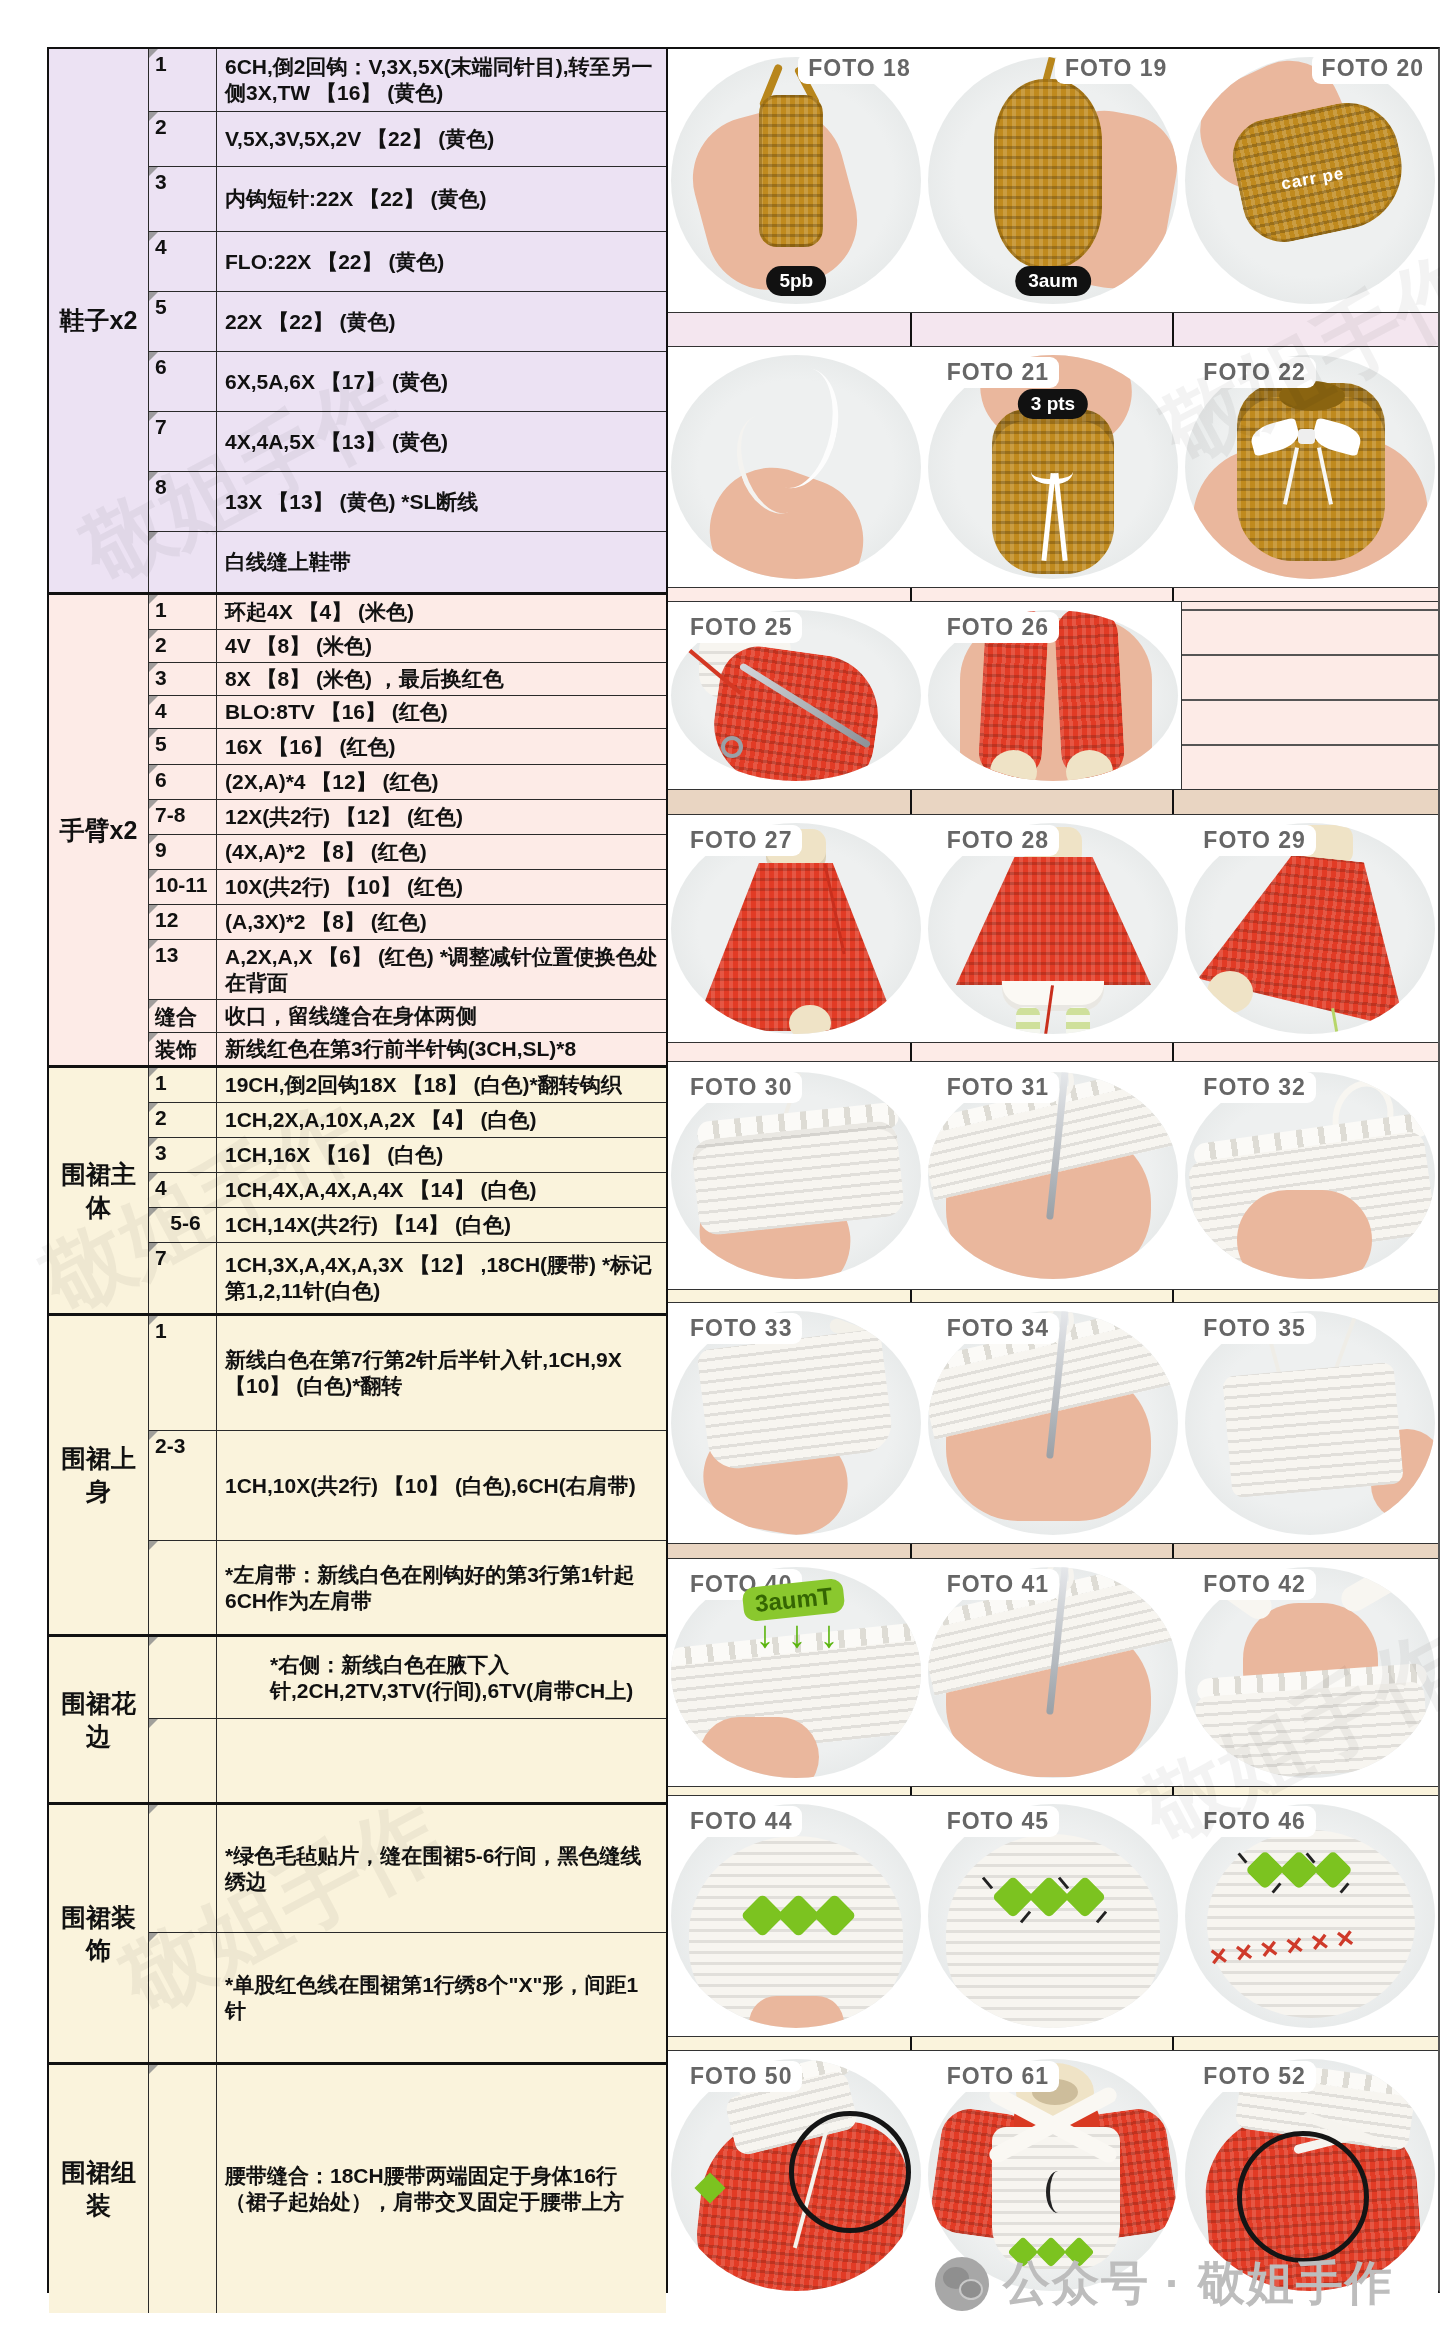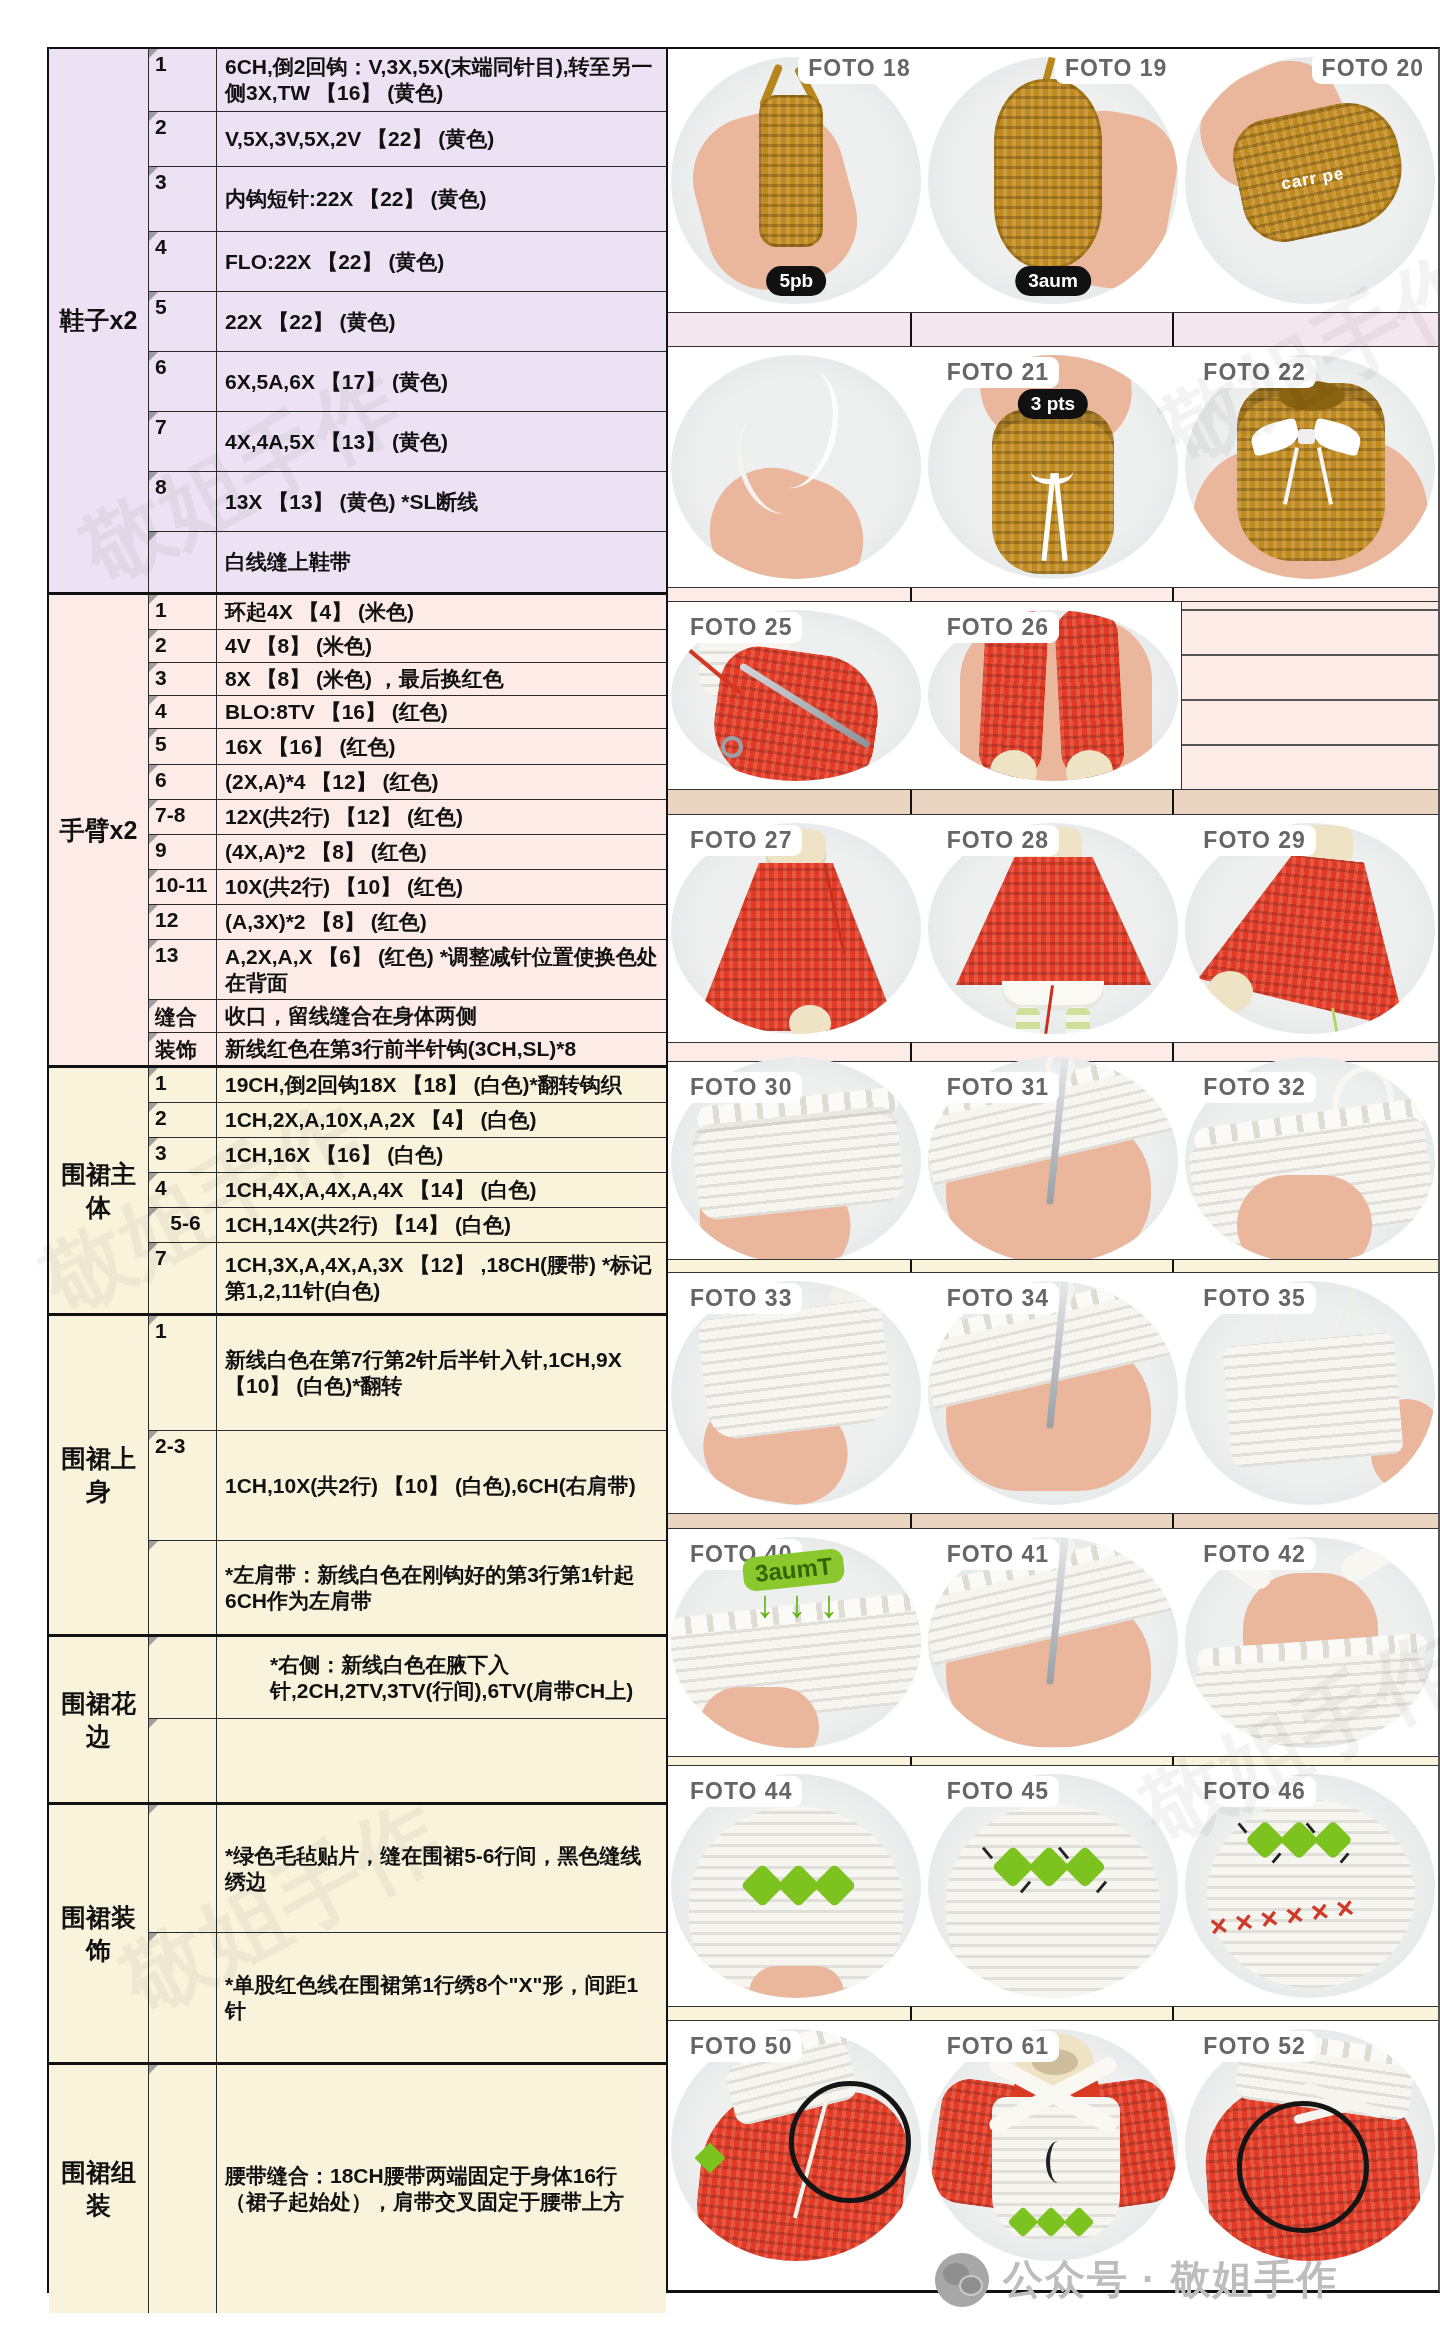--- a/index.html
+++ b/index.html
@@ -49,21 +49,21 @@
     repeating-linear-gradient(90deg,rgba(255,255,255,.16) 0 4px,transparent 4px 9px)}
   .r-tex{background-color:#e23b25;background-image:
     repeating-linear-gradient(0deg,rgba(0,0,0,.16) 0 3px,transparent 3px 10px),
     repeating-linear-gradient(90deg,rgba(255,255,255,.14) 0 4px,transparent 4px 9px)}
   .w-tex{background-color:#f7f5f0;background-image:
     repeating-linear-gradient(0deg,rgba(0,0,0,.09) 0 3px,transparent 3px 11px)}
   .skin{background:#eab79d}
   .bump{background:repeating-linear-gradient(90deg,#fbfaf7 0 16px,#dedcd5 16px 22px);border-radius:12px}
   
   #pub-caption{position:absolute;left:935px;top:2252px;display:flex;align-items:center;gap:14px;z-index:7}
-  #pub-caption .cap{color:#bdbdbd;font-size:40px;font-weight:bold;letter-spacing:2px}
+  #pub-caption .cap{color:#bdbdbd;font-size:47px;font-weight:bold;letter-spacing:2px}
   .wicon{position:relative;width:54px;height:54px;border-radius:50%;background:#a7a7a7}
   .wicon .b1{position:absolute;left:8px;top:10px;width:26px;height:22px;border-radius:50%;background:#8f8f8f}
   .wicon .b2{position:absolute;left:24px;top:22px;width:20px;height:17px;border-radius:50%;background:#8f8f8f;border:2px solid #c9c9c9}
   .stampmark{position:absolute;font-size:86px;font-weight:bold;color:#000;opacity:.045;
     transform:rotate(-28deg);white-space:nowrap;z-index:6;pointer-events:none}
 </style>
 </head>
 <body>
 
 <div id="page">
@@ -375,21 +375,21 @@
             <div class="ph" style="left: 22px; top: 148px; width: 46px; height: 42px; background: rgb(239, 227, 198); border-radius: 50%;"></div>
             <div class="ph" style="left: 150px; top: 185px; width: 3px; height: 45px; background: rgb(183, 214, 106); transform: rotate(-10deg);"></div>
           </div>
           <div class="foto">FOTO 29</div>
         </div>
       </div>
       <div class="strip" style="height: 20px; background: rgb(253, 235, 231);">
         <div class="tick" style="left: 242px;"></div>
         <div class="tick" style="left: 504px;"></div>
       </div>
-      <div class="pblock" style="height: 197px;">
+      <div class="pblock" style="height: 227px;">
         <div class="pcell">
           <div class="pcircle" style="width: 250px; height: 207px;">
             <div class="ph skin" style="left: 28px; top: 108px; width: 152px; height: 112px; border-radius: 62px; transform: rotate(14deg);"></div>
             <div class="ph" style="left: 118px; top: 0px; width: 4px; height: 52px; background: rgb(239, 237, 231); transform: rotate(18deg);"></div>
             <div class="ph bump" style="left: 26px; top: 40px; width: 202px; height: 26px; transform: rotate(-6deg);"></div>
             <div class="ph w-tex" style="left: 24px; top: 58px; width: 206px; height: 96px; border-radius: 20px; transform: rotate(-6deg); box-shadow: rgba(0, 0, 0, 0.05) 0px 8px 0px inset;"></div>
           </div>
           <div class="foto">FOTO 30</div>
         </div>
         <div class="pcell">

